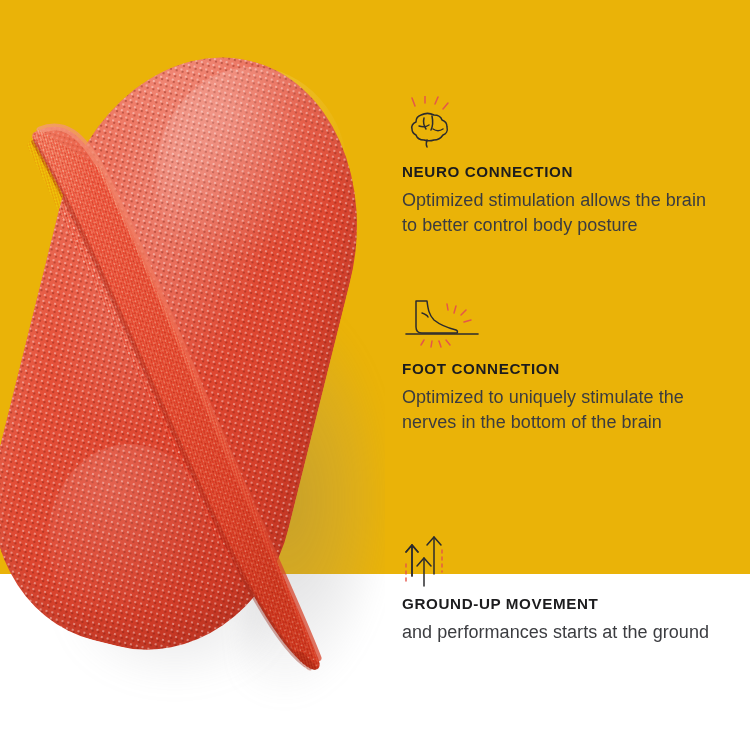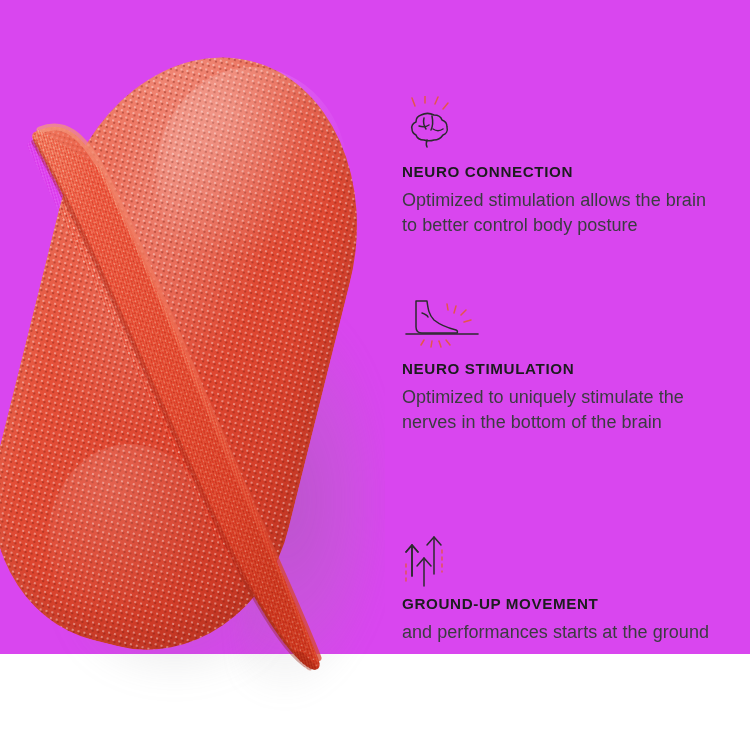--- a/index.html
+++ b/index.html
@@ -9,22 +9,22 @@
   body {
     width: 750px;
     height: 750px;
     background: #ffffff;
     font-family: "Liberation Sans", sans-serif;
     overflow: hidden;
   }
   .canvas {
     position: relative;
     width: 750px;
-    height: 654px;
-    background: #d946ef;
+    height: 574px;
+    background: #eab308;
   }
 
   
   .product-photo {
     position: absolute;
     left: 0;
     top: 0;
     width: 385px;
     height: 750px;
     overflow: hidden;
@@ -295,21 +295,21 @@
             <line x1="46" y1="17" x2="45" y2="11"></line>
           </g>
           <g stroke="#e4564a" stroke-width="1.5" stroke-linecap="round">
             <line x1="22" y1="47" x2="19" y2="52"></line>
             <line x1="30" y1="48" x2="29" y2="54"></line>
             <line x1="37" y1="48" x2="39" y2="54"></line>
             <line x1="44" y1="47" x2="48" y2="52"></line>
           </g>
         </svg>
       </div>
-      <h3 class="feature-title">NEURO STIMULATION</h3>
+      <h3 class="feature-title">FOOT CONNECTION</h3>
       <p class="feature-desc">
         <span>Optimized to uniquely stimulate the</span>
         <span>nerves in the bottom of the brain</span>
       </p>
     </div>
 
     <div class="feature f3">
       <div class="feature-icon">
         <svg width="72" height="62" viewBox="0 0 72 62">
           <g fill="none" stroke="#2b2b2e" stroke-width="1.5" stroke-linejoin="round" stroke-linecap="round">

